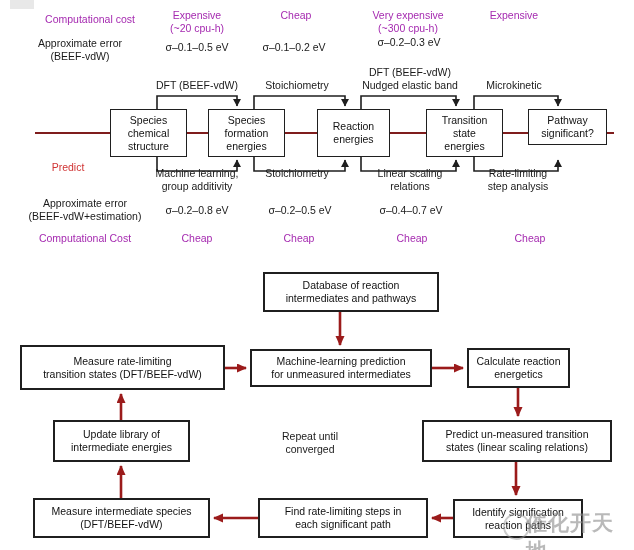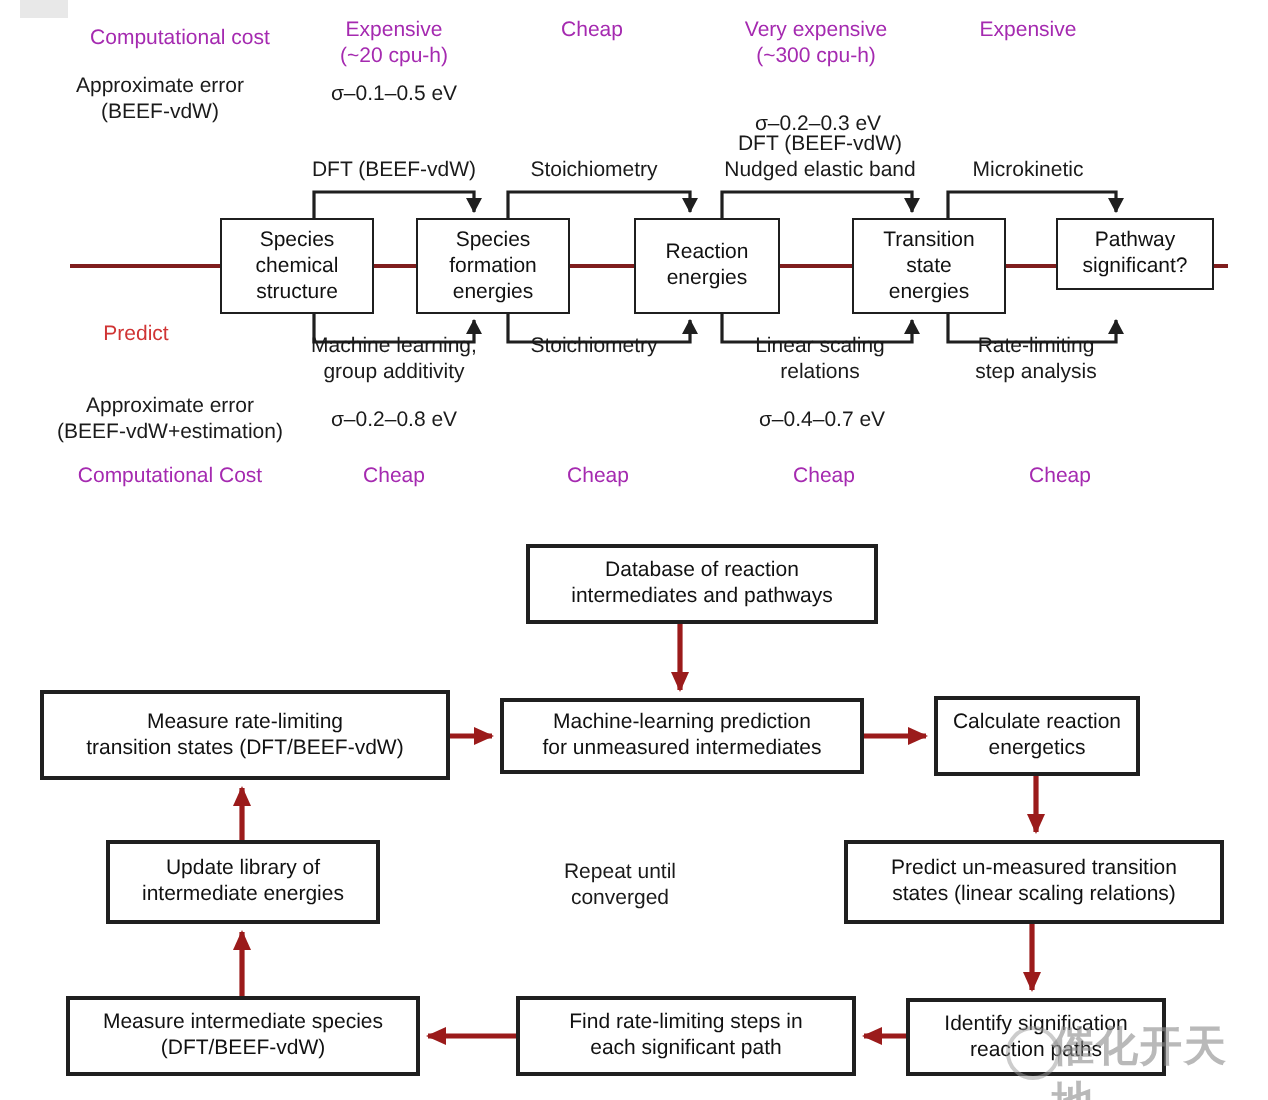--- a/index.html
+++ b/index.html
@@ -66,21 +66,22 @@
   <div class="t purple" style="left:137px;top:9px;width:120px">Expensive
 (~20 cpu-h)</div>
   <div class="t purple" style="left:246px;top:9px;width:100px">Cheap</div>
   <div class="t purple" style="left:348px;top:9px;width:120px">Very expensive
 (~300 cpu-h)</div>
   <div class="t purple" style="left:464px;top:9px;width:100px">Expensive</div>
 
   <div class="t" style="left:5px;top:37px;width:150px">Approximate error
 (BEEF-vdW)</div>
   <div class="t" style="left:142px;top:41px;width:110px">σ–0.1–0.5 eV</div>
-  <div class="t" style="left:354px;top:56px;width:110px">σ–0.2–0.3 eV</div>
+  <div class="t" style="left:239px;top:41px;width:110px">σ–0.1–0.2 eV</div>
+  <div class="t" style="left:354px;top:36px;width:110px">σ–0.2–0.3 eV</div>
 
   <div class="t" style="left:137px;top:79px;width:120px">DFT (BEEF-vdW)</div>
   <div class="t" style="left:242px;top:79px;width:110px">Stoichiometry</div>
   <div class="t" style="left:345px;top:66px;width:130px">DFT (BEEF-vdW)
 Nudged elastic band</div>
   <div class="t" style="left:458px;top:79px;width:112px">Microkinetic</div>
 
   <div class="t red" style="left:28px;top:161px;width:80px">Predict</div>
 
   <div class="box" style="left:110px;top:109px;width:77px;height:48px">Species
@@ -101,20 +102,21 @@
 group additivity</div>
   <div class="t" style="left:242px;top:167px;width:110px">Stoichiometry</div>
   <div class="t" style="left:350px;top:167px;width:120px">Linear scaling
 relations</div>
   <div class="t" style="left:458px;top:167px;width:120px">Rate-limiting
 step analysis</div>
 
   <div class="t" style="left:5px;top:197px;width:160px">Approximate error
 (BEEF-vdW+estimation)</div>
   <div class="t" style="left:142px;top:204px;width:110px">σ–0.2–0.8 eV</div>
+  <div class="t" style="left:245px;top:204px;width:110px">σ–0.2–0.5 eV</div>
   <div class="t" style="left:356px;top:204px;width:110px">σ–0.4–0.7 eV</div>
 
   <div class="t purple" style="left:10px;top:232px;width:150px">Computational Cost</div>
   <div class="t purple" style="left:147px;top:232px;width:100px">Cheap</div>
   <div class="t purple" style="left:249px;top:232px;width:100px">Cheap</div>
   <div class="t purple" style="left:362px;top:232px;width:100px">Cheap</div>
   <div class="t purple" style="left:480px;top:232px;width:100px">Cheap</div>
 
   <div class="box box2" style="left:263px;top:272px;width:176px;height:40px">Database of reaction
 intermediates and pathways</div>

